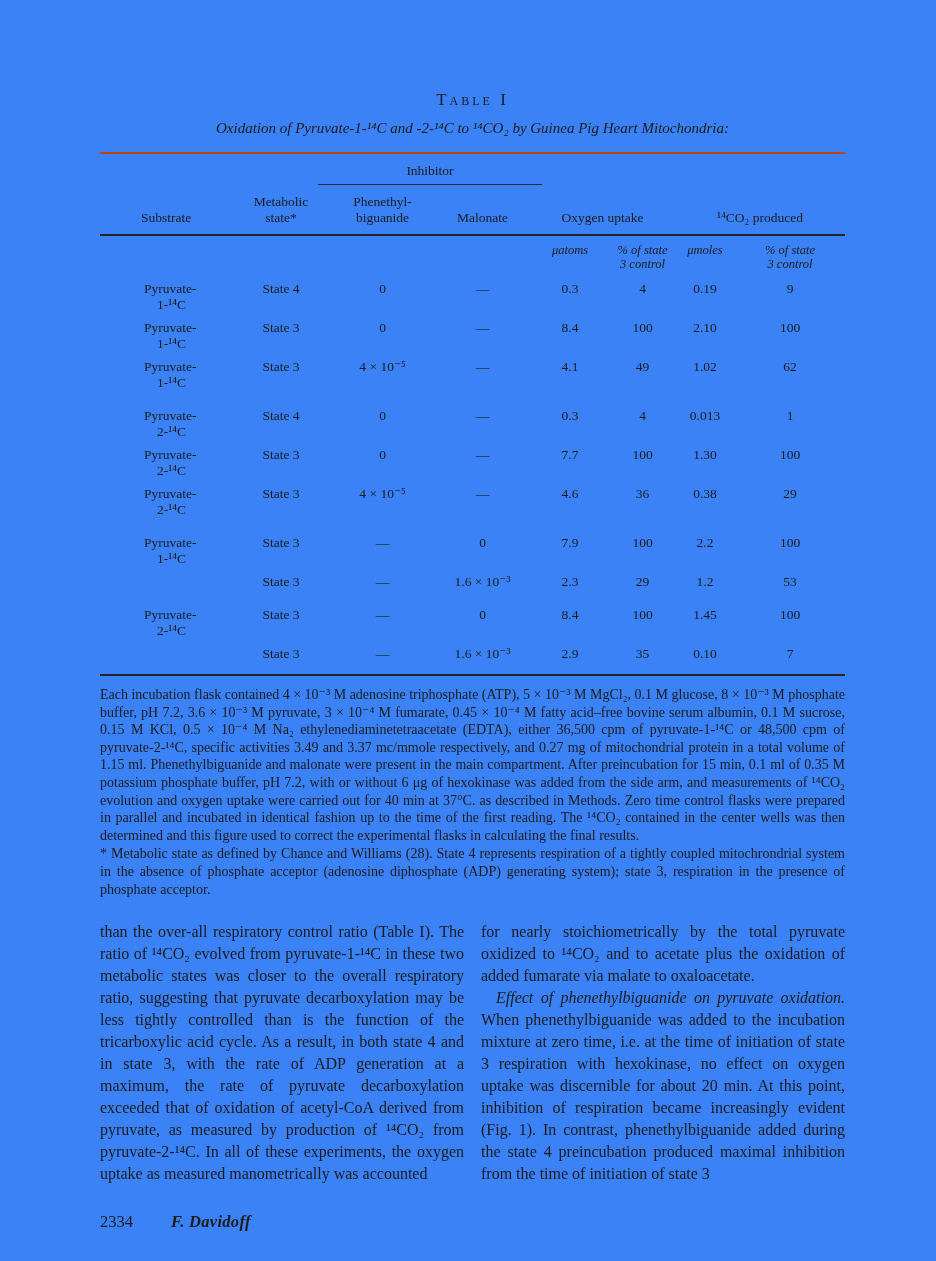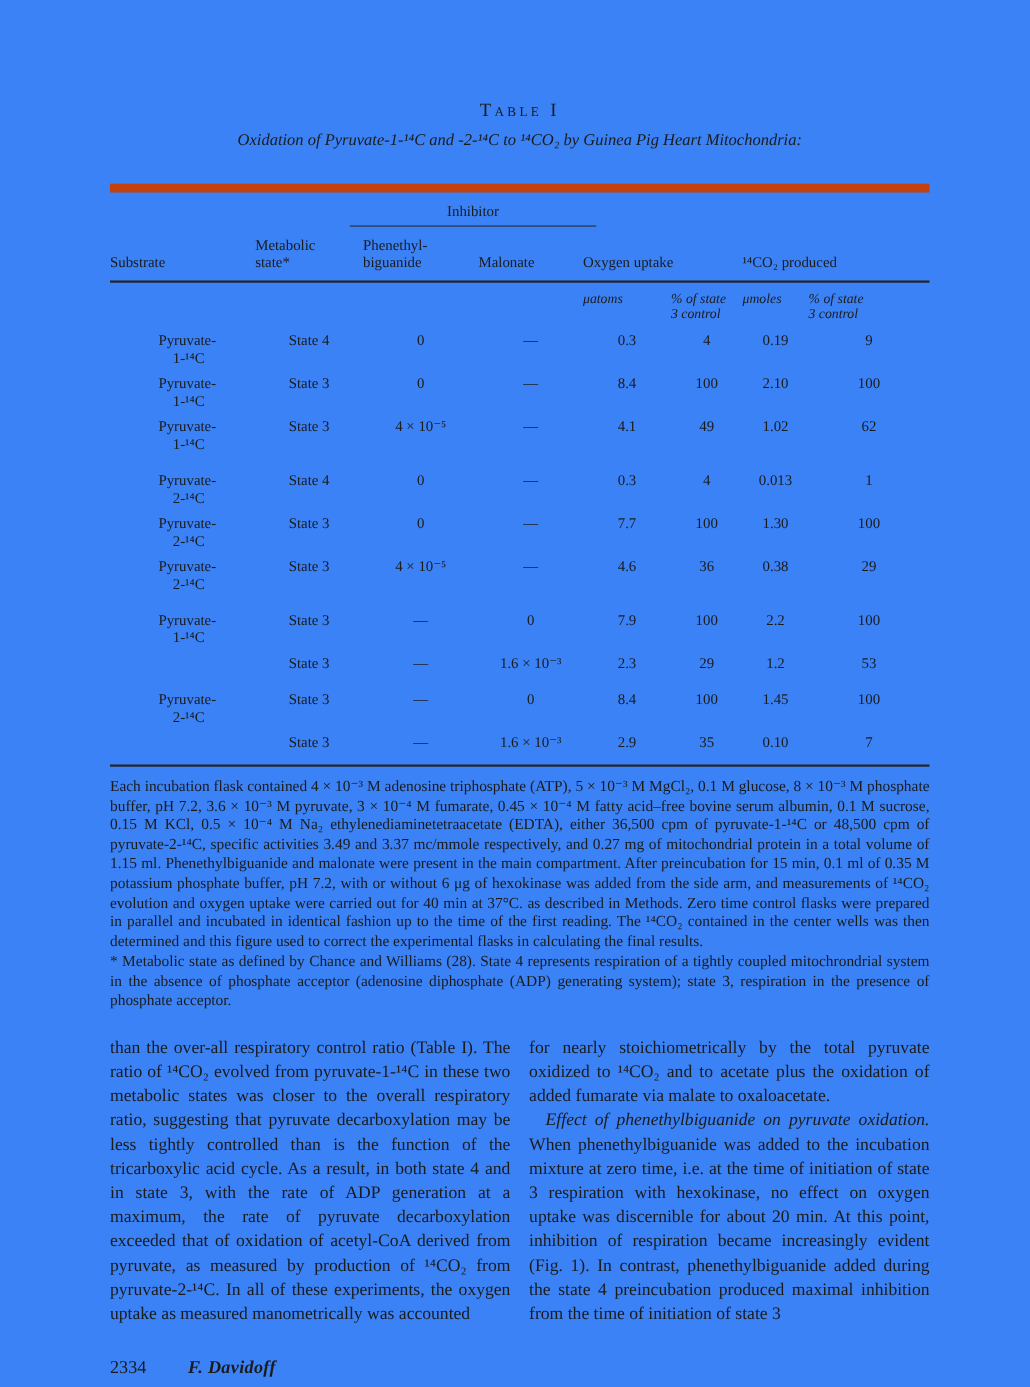--- a/index.html
+++ b/index.html
@@ -10,27 +10,27 @@
     font-family:"Liberation Serif","DejaVu Serif",serif;
     overflow:hidden;
   }
   .content { position:absolute; left:100px; top:90px; width:745px; }
 
   
   .table-label { text-align:center; font-size:17px; font-variant:small-caps; letter-spacing:3px; }
   .table-caption { text-align:center; font-style:italic; font-size:15px; line-height:22px; margin-top:7px; }
 
   
-  .dtable { margin-top:28px; border-top:8px solid #c2410c; --cols:132px 98px 105px 95px 80px 65px 60px 110px; }
+  .dtable { margin-top:13px; border-top:2px solid #c2410c; --cols:132px 98px 105px 95px 80px 65px 60px 110px; }
   .thead1 { display:grid; grid-template-columns:var(--cols); padding-top:9px; }
   .inhibitor-cell { grid-column:3/5; text-align:center; font-size:13.5px; }
   .inhibitor-cell .spanner-label { display:inline-block; padding:0 2px 5px; }
   .inhibitor-rule { border-bottom:1.2px solid #2a2a2a; margin:0 -12px; }
   .thead2 { display:grid; grid-template-columns:var(--cols); align-items:end; padding:9px 0 8px; border-bottom:2px solid #242424; font-size:13.5px; }
-  .hc { text-align:left; white-space:pre-line; line-height:16px; }
+  .hc { text-align:center; white-space:pre-line; line-height:16px; }
   .span-oxy { grid-column:5/7; } .span-co2 { grid-column:7/9; }
   .subhead { display:grid; grid-template-columns:var(--cols); font-style:italic; font-size:12.5px; padding:7px 0 3px; }
   .subhead .hc { line-height:14px; }
   .conc-cell { grid-column:3/5; text-align:center; }
 
   .tbody { padding:2px 0 10px; border-bottom:2px solid #242424; font-size:13.5px; }
   .trow { display:grid; grid-template-columns:var(--cols); padding:5px 0 2px; }
   .trow.group-start { margin-top:10px; }
   .tcell { line-height:16px; }
   .c-num { text-align:center; }

